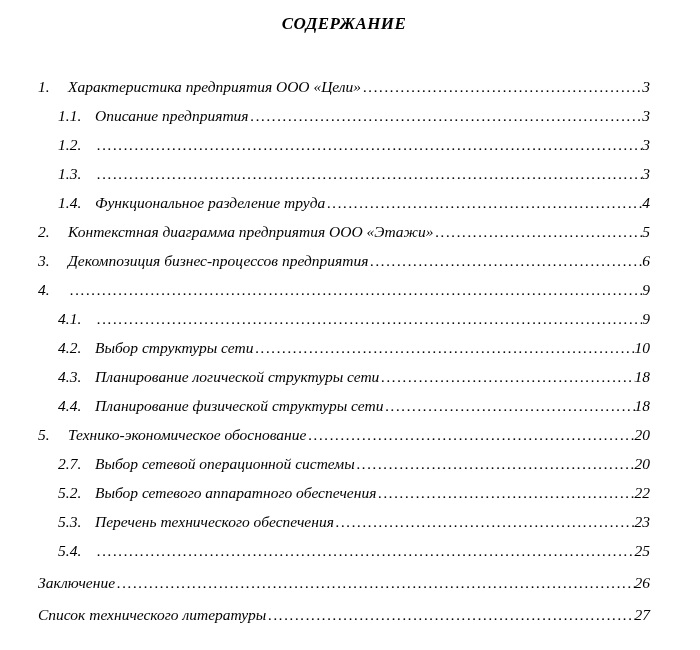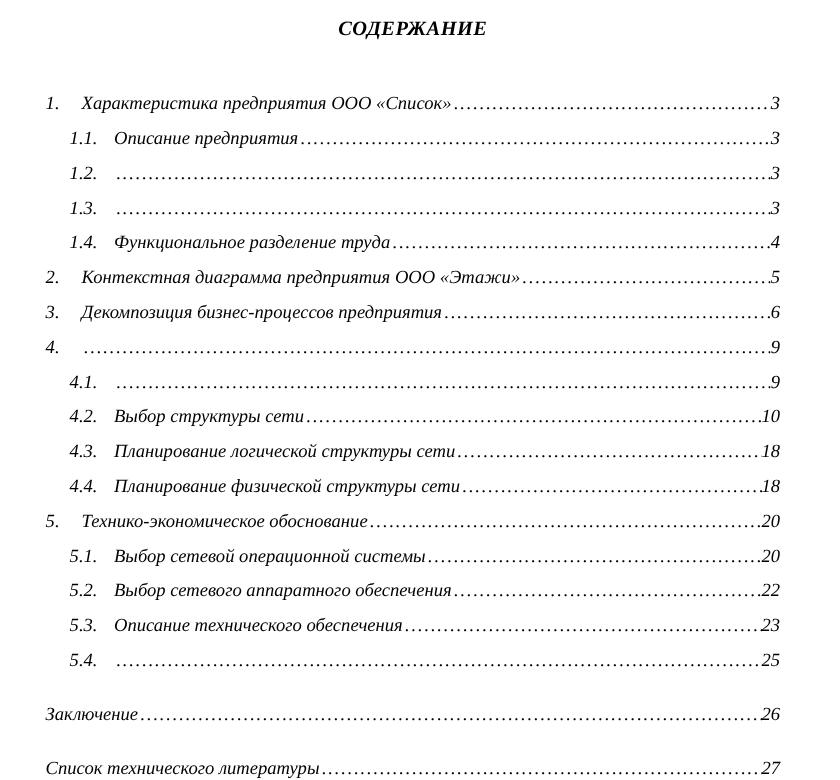--- a/index.html
+++ b/index.html
@@ -30,21 +30,21 @@
     width: 100%;
   }
   .toc-entry {
     display: flex;
     align-items: baseline;
     font-size: 15.5px;
     line-height: 29px;
     width: 100%;
   }
   .toc-entry.lvl2 { padding-left: 20px; }
-  .toc-entry.lvl0 { margin-top: 16px; justify-content: center; }
+  .toc-entry.lvl0 { margin-top: 3px; justify-content: center; }
   .num {
     flex: 0 0 auto;
     white-space: nowrap;
   }
   .lvl1 .num { width: 30px; }
   .lvl2 .num { width: 37px; }
   .label {
     flex: 0 0 auto;
     white-space: nowrap;
   }
@@ -63,21 +63,21 @@
   }
 </style>
 </head>
 <body>
 
 <div class="page">
   <h1 class="toc-title">СОДЕРЖАНИЕ</h1>
   <div class="toc" id="toc">
       <div class="toc-entry lvl1">
         <span class="num">1.</span>
-        <span class="label">Характеристика предприятия ООО «Список»</span>
+        <span class="label">Характеристика предприятия ООО «Цели»</span>
         <span class="leader">......................................................................................................................................................</span>
         <span class="pagenum">3</span>
       </div>
       <div class="toc-entry lvl2">
         <span class="num">1.1.</span>
         <span class="label">Описание предприятия</span>
         <span class="leader">......................................................................................................................................................</span>
         <span class="pagenum">3</span>
       </div>
       <div class="toc-entry lvl2">
@@ -136,34 +136,34 @@
         <span class="leader">......................................................................................................................................................</span>
         <span class="pagenum">18</span>
       </div>
       <div class="toc-entry lvl1">
         <span class="num">5.</span>
         <span class="label">Технико-экономическое обоснование</span>
         <span class="leader">......................................................................................................................................................</span>
         <span class="pagenum">20</span>
       </div>
       <div class="toc-entry lvl2">
-        <span class="num">5.1.</span>
+        <span class="num">2.7.</span>
         <span class="label">Выбор сетевой операционной системы</span>
         <span class="leader">......................................................................................................................................................</span>
         <span class="pagenum">20</span>
       </div>
       <div class="toc-entry lvl2">
         <span class="num">5.2.</span>
         <span class="label">Выбор сетевого аппаратного обеспечения</span>
         <span class="leader">......................................................................................................................................................</span>
         <span class="pagenum">22</span>
       </div>
       <div class="toc-entry lvl2">
         <span class="num">5.3.</span>
-        <span class="label">Описание технического обеспечения</span>
+        <span class="label">Перечень технического обеспечения</span>
         <span class="leader">......................................................................................................................................................</span>
         <span class="pagenum">23</span>
       </div>
       <div class="toc-entry lvl2">
         <span class="num">5.4.</span>
         <span class="leader">......................................................................................................................................................</span>
         <span class="pagenum">25</span>
       </div>
       <div class="toc-entry lvl0">
         <span class="label">Заключение</span>

